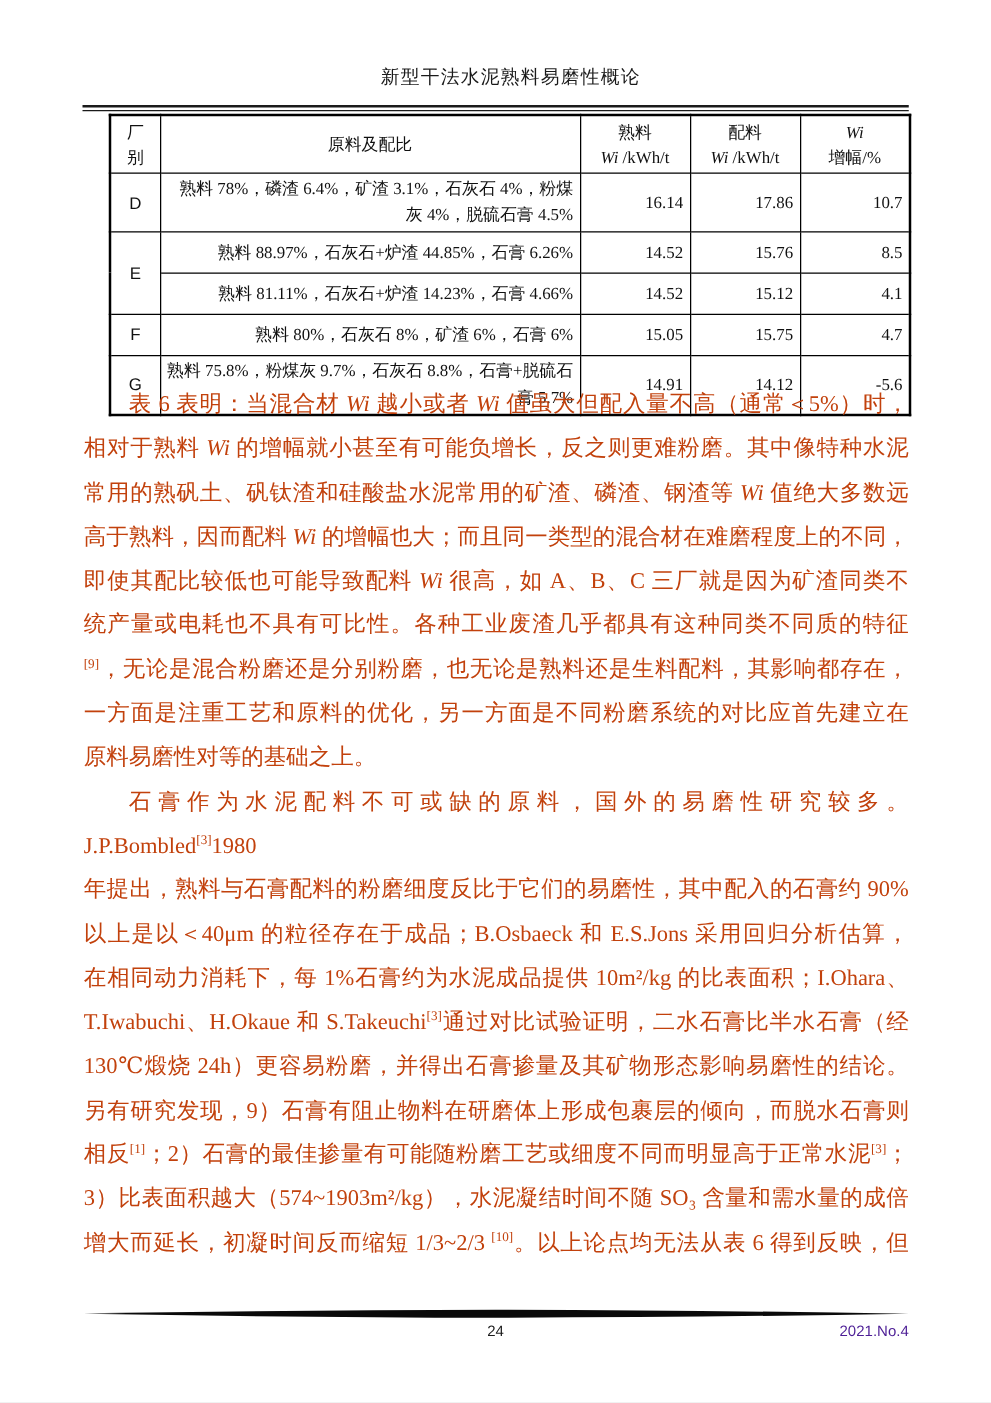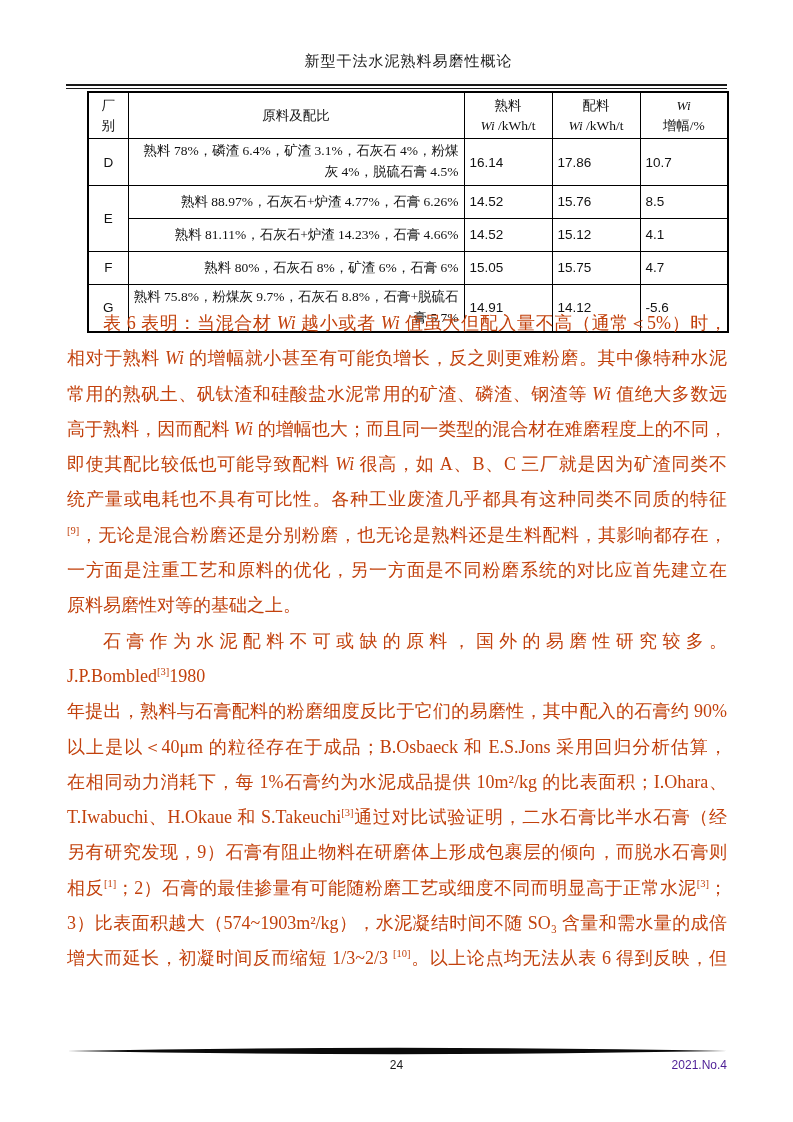--- a/index.html
+++ b/index.html
@@ -31,21 +31,21 @@
     border:1px solid #000;padding:2px 5px;vertical-align:middle;
   }
   table.data thead th{
     text-align:center;font-weight:normal;line-height:1.45;padding:3px 2px;
   }
   .col-fac{width:40px;}
   .col-mat{width:336px;}
   .col-num{width:88px;}
   td.c-fac{text-align:center;font-family:"Liberation Sans","DejaVu Sans",sans-serif;}
   td.c-mat{text-align:right;line-height:1.55;}
-  td.c-num{text-align:left;font-family:Liberation Sans, sans-serif;}
+  td.c-num{text-align:right;font-family:Liberation Serif, serif;}
   tr.r-one{height:33px;}
   tr.r-two{height:46px;}
   
   .bodytext{
     position:absolute;top:306px;left:67px;width:660px;
     font-size:18px;line-height:35.3px;color:#c2410c;
   }
   .bodytext p{margin:0;padding:0;}
   .line{display:block;text-align:justify;text-align-last:justify;white-space:normal;}
   .line.first{text-indent:2em;}
@@ -91,21 +91,21 @@
     <tbody>
       <tr class="r-two">
         <td class="c-fac">D</td>
         <td class="c-mat">熟料 78%，磷渣 6.4%，矿渣 3.1%，石灰石 4%，粉煤灰 4%，脱硫石膏 4.5%</td>
         <td class="c-num">16.14</td>
         <td class="c-num">17.86</td>
         <td class="c-num">10.7</td>
       </tr>
       <tr class="r-one">
         <td class="c-fac" rowspan="2">E</td>
-        <td class="c-mat">熟料 88.97%，石灰石+炉渣 4.77%，石膏 6.26%</td>
+        <td class="c-mat">熟料 88.97%，石灰石+炉渣 44.85%，石膏 6.26%</td>
         <td class="c-num">14.52</td>
         <td class="c-num">15.76</td>
         <td class="c-num">8.5</td>
       </tr>
       <tr class="r-one">
         <td class="c-mat">熟料 81.11%，石灰石+炉渣 14.23%，石膏 4.66%</td>
         <td class="c-num">14.52</td>
         <td class="c-num">15.12</td>
         <td class="c-num">4.1</td>
       </tr>
@@ -137,20 +137,21 @@
       <span class="line"><sup>[9]</sup>，无论是混合粉磨还是分别粉磨，也无论是熟料还是生料配料，其影响都存在，</span>
       <span class="line">一方面是注重工艺和原料的优化，另一方面是不同粉磨系统的对比应首先建立在</span>
       <span class="line end">原料易磨性对等的基础之上。</span>
     </p>
     <p>
       <span class="line first">石膏作为水泥配料不可或缺的原料，国外的易磨性研究较多。J.P.Bombled<sup>[3]</sup>1980</span>
       <span class="line">年提出，熟料与石膏配料的粉磨细度反比于它们的易磨性，其中配入的石膏约 90%</span>
       <span class="line">以上是以＜40μm 的粒径存在于成品；B.Osbaeck 和 E.S.Jons 采用回归分析估算，</span>
       <span class="line">在相同动力消耗下，每 1%石膏约为水泥成品提供 10m²/kg 的比表面积；I.Ohara、</span>
       <span class="line">T.Iwabuchi、H.Okaue 和 S.Takeuchi<sup>[3]</sup>通过对比试验证明，二水石膏比半水石膏（经</span>
+      <span class="line">130℃煅烧 24h）更容易粉磨，并得出石膏掺量及其矿物形态影响易磨性的结论。</span>
       <span class="line">另有研究发现，9）石膏有阻止物料在研磨体上形成包裹层的倾向，而脱水石膏则</span>
       <span class="line">相反<sup>[1]</sup>；2）石膏的最佳掺量有可能随粉磨工艺或细度不同而明显高于正常水泥<sup>[3]</sup>；</span>
       <span class="line">3）比表面积越大（574~1903m²/kg），水泥凝结时间不随 SO₃ 含量和需水量的成倍</span>
       <span class="line">增大而延长，初凝时间反而缩短 1/3~2/3 <sup>[10]</sup>。以上论点均无法从表 6 得到反映，但</span>
     </p>
   </div>
 
   <svg class="footer-rule" viewBox="0 0 660 10" preserveAspectRatio="none">
     <path d="M0,5 Q160,2.2 330,1.8 Q500,2.2 660,5 Q500,7.8 330,8.2 Q160,7.8 0,5 Z" fill="#0a0a0a"></path>
   </svg>

